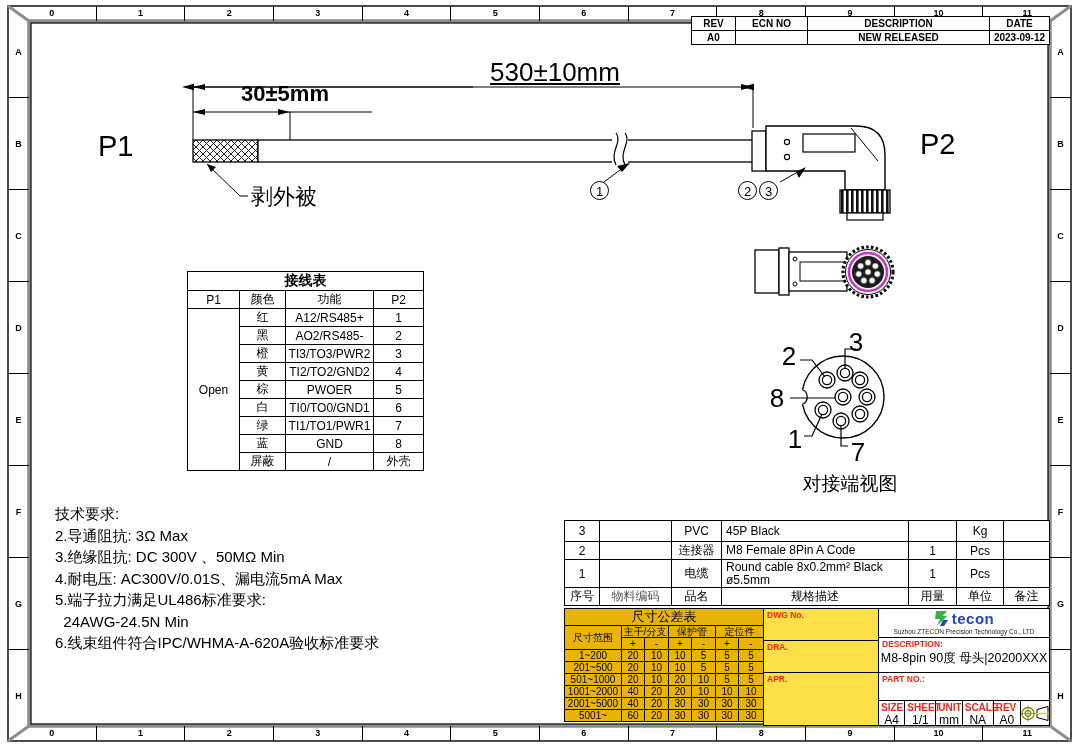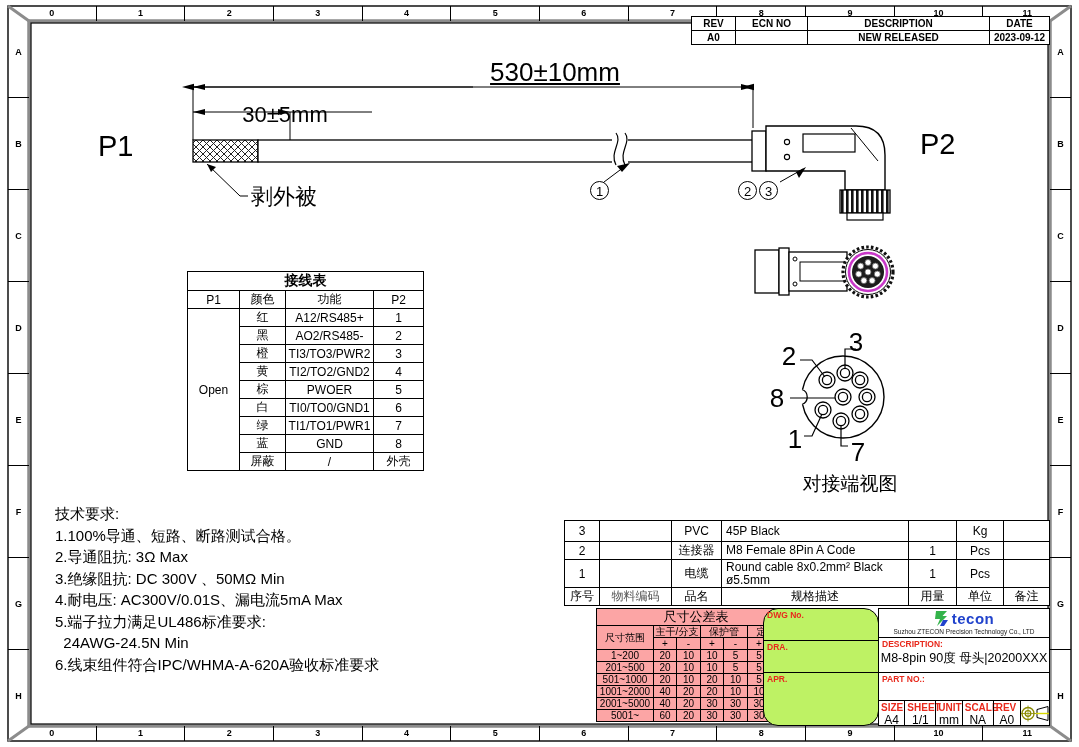--- a/index.html
+++ b/index.html
@@ -231,21 +231,21 @@
     <tr>
       <td>A0</td>
       <td></td>
       <td>NEW RELEASED</td>
       <td>2023-09-12</td>
     </tr>
   </tbody>
     </table>
 
   <div class="abs dim" style="left:430px;top:57px;width:250px;font-size:26px;font-weight:normal;text-decoration:underline;">530±10mm</div>
-  <div class="abs dim" style="left:200px;top:102px;width:170px;font-size:22px;font-weight:normal;">30±5mm</div>
+  <div class="abs dim" style="left:200px;top:81px;width:170px;font-size:22px;font-weight:bold;">30±5mm</div>
   <div class="abs" style="left:98px;top:130px;font-size:29px;">P1</div>
   <div class="abs" style="left:920px;top:128px;font-size:29px;">P2</div>
   <div class="abs" style="left:251px;top:182px;font-size:22px;font-family:'Liberation Serif','DejaVu Serif',serif;">剥外被</div>
   <div class="abs balloon" style="left:590px;top:181px;width:19px;height:19px;font-size:13px;line-height:19px;">1</div>
   <div class="abs balloon" style="left:738px;top:181px;width:19px;height:19px;font-size:13px;line-height:19px;">2</div>
   <div class="abs balloon" style="left:759px;top:181px;width:19px;height:19px;font-size:13px;line-height:19px;">3</div>
 
   <div class="abs pinlab" style="left:778px;top:341px;width:22px;">2</div>
   <div class="abs pinlab" style="left:845px;top:327px;width:22px;">3</div>
   <div class="abs pinlab" style="left:766px;top:383px;width:22px;">8</div>
@@ -314,21 +314,20 @@
     <tr>
           <td>屏蔽</td>
           <td>/</td>
           <td>外壳</td>
         </tr>
   </tbody>
     </table>
 
   <div class="abs" style="left:55px;top:503px;font-size:15px;line-height:21.5px;">
     <div class="techline">技术要求:</div>
-    <div class="techline">1.100%导通、短路、断路测试合格。</div>
     <div class="techline">2.导通阻抗: 3Ω Max</div>
     <div class="techline">3.绝缘阻抗: DC 300V 、50MΩ Min</div>
     <div class="techline">4.耐电压: AC300V/0.01S、漏电流5mA Max</div>
     <div class="techline">5.端子拉力满足UL486标准要求:</div>
     <div class="techline">  24AWG-24.5N Min</div>
     <div class="techline">6.线束组件符合IPC/WHMA-A-620A验收标准要求</div>
   </div>
 
   <table class="abs bom" style="left:564px;top:520px;width:485px;background:#fff;">
     <colgroup>
@@ -373,21 +372,21 @@
           <td style="color:#555">物料编码</td>
           <td>品名</td>
       <td>规格描述</td>
           <td>用量</td>
           <td>单位</td>
           <td>备注</td>
         </tr>
   </tbody>
     </table>
 
-  <table class="abs tol" style="left:564px;top:608px;width:199px;background:#fca5a5;margin-left:32px;">
+  <table class="abs tol" style="left:564px;top:608px;width:199px;background:#eab308;">
     <colgroup>
         <col style="width:57px">
         <col style="width:23px">
         <col style="width:24px">
         <col style="width:23px">
         <col style="width:24px">
         <col style="width:23px">
         <col style="width:25px">
       </colgroup>
     <tbody>
@@ -458,21 +457,21 @@
           <td>60</td>
           <td>20</td>
           <td>30</td>
           <td>30</td>
           <td>30</td>
           <td>30</td>
         </tr>
   </tbody>
     </table>
 
-  <div class="abs cellbox" style="left:763px;top:608px;width:116px;height:118px;background:#bef264;border-radius:15px;">
+  <div class="abs cellbox" style="left:763px;top:608px;width:116px;height:118px;background:#fde047;">
     <div style="height:30px;border-bottom:1px solid #000;" class="redlab">DWG No.</div>
     <div style="height:30px;border-bottom:1px solid #000;" class="redlab">DRA.</div>
     <div style="height:24px;" class="redlab">APR.</div>
   </div>
 
   <div class="abs cellbox" style="left:878px;top:608px;width:172px;height:118px;background:#fff;">
     <div style="height:28px;border-bottom:1px solid #000;">
       <div class="logo-line" style="height:19px;">
         <svg width="16" height="15" viewBox="0 0 16 15">
           <path d="M2,0 L13,0 L8.5,5 L13,5 L3,15 L6,8 L1,8 Z" fill="#33b34a"></path>

